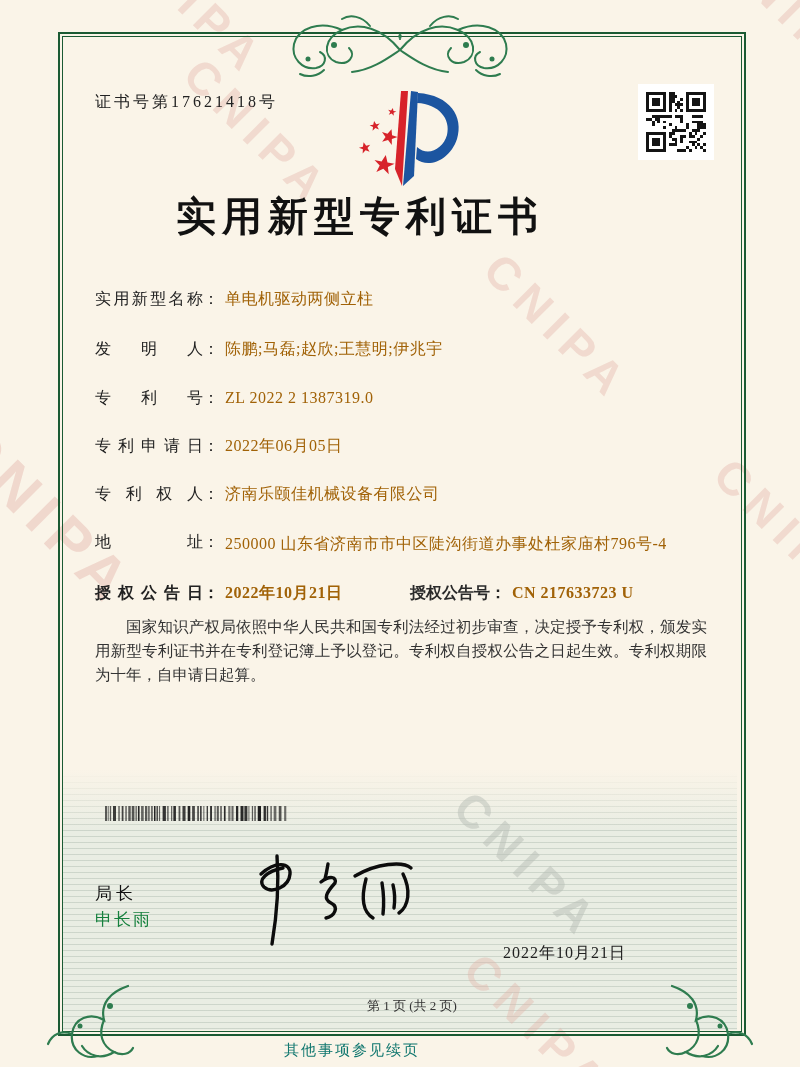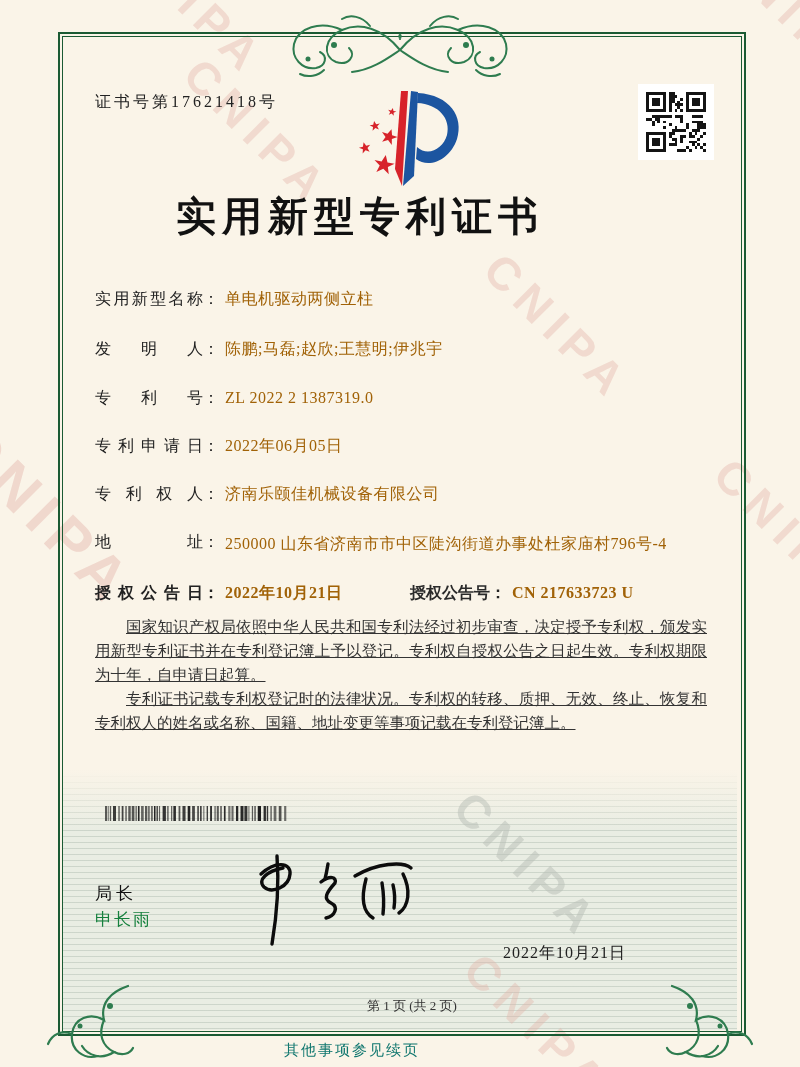--- a/index.html
+++ b/index.html
@@ -50,21 +50,21 @@
   .frow{position:absolute;left:0;font-size:16px;white-space:nowrap;}
   .flabel{display:inline-block;width:108px;text-align:justify;text-align-last:justify;
     vertical-align:top;color:#222;}
   .colon{color:#222;}
   .fval{margin-left:6px;letter-spacing:.5px;color:#a16207;}
   .fval.wrap{display:inline-block;width:490px;white-space:normal;word-break:break-all;
     line-height:24px;vertical-align:top;}
   .grant-right{position:absolute;left:315px;top:0;white-space:nowrap;}
   .paras{position:absolute;left:95px;top:615px;width:612px;font-size:15.5px;
     line-height:24px;color:#333;text-align:justify;}
-  .paras p{margin:0;text-indent:2em;text-decoration:underline;}
+  .paras p{margin:0;text-indent:2em;}
   .barcode{position:absolute;left:105px;top:806px;}
   .signoff-role{position:absolute;left:95px;top:882px;font-size:17px;letter-spacing:4px;color:#111;}
   .signoff-name{position:absolute;left:95px;top:908px;font-size:17px;letter-spacing:2px;color:#15803d;}
   .signature{position:absolute;left:235px;top:852px;}
   .issue-date{position:absolute;left:503px;top:943px;font-size:16px;letter-spacing:1px;color:#222;}
   .page-info{position:absolute;left:0;top:997px;width:800px;text-align:center;
     font-size:13px;color:#333;padding-left:12px;}
   .cont-note{position:absolute;left:0;top:1041px;width:704px;text-align:center;
     font-size:15px;letter-spacing:2px;color:#0f766e;}
 </style>
@@ -355,21 +355,20 @@
     <div class="frow" style="top:201px;"><span class="flabel">专利权人</span><span class="colon">：</span><span class="fval">济南乐颐佳机械设备有限公司</span></div>
     <div class="frow" style="top:249px;"><span class="flabel">地址</span><span class="colon">：</span><span class="fval wrap">250000 山东省济南市市中区陡沟街道办事处杜家庙村796号-4</span></div>
     <div class="frow" style="top:300px;font-weight:bold;">
       <span><span class="flabel">授权公告日</span><span class="colon">：</span><span class="fval">2022年10月21日</span></span>
       <span class="grant-right"><span>授权公告号</span><span class="colon">：</span><span class="fval">CN 217633723 U</span></span>
     </div>
   </div>
 
   <div class="paras">
     <p>国家知识产权局依照中华人民共和国专利法经过初步审查，决定授予专利权，颁发实用新型专利证书并在专利登记簿上予以登记。专利权自授权公告之日起生效。专利权期限为十年，自申请日起算。</p>
-    <p>专利证书记载专利权登记时的法律状况。专利权的转移、质押、无效、终止、恢复和专利权人的姓名或名称、国籍、地址变更等事项记载在专利登记簿上。</p>
   </div>
 
   <svg id="barcode" class="barcode" width="185" height="15">
       <rect x="0.00" y="0" width="2.26" height="15" fill="#1c1c1c" opacity="0.71"></rect>
       <rect x="3.19" y="0" width="1.02" height="15" fill="#1c1c1c" opacity="0.57"></rect>
       <rect x="5.02" y="0" width="1.12" height="15" fill="#1c1c1c" opacity="0.71"></rect>
       <rect x="8.00" y="0" width="2.99" height="15" fill="#1c1c1c" opacity="0.85"></rect>
       <rect x="13.23" y="0" width="1.60" height="15" fill="#1c1c1c" opacity="0.62"></rect>
       <rect x="16.70" y="0" width="1.78" height="15" fill="#1c1c1c" opacity="0.81"></rect>
       <rect x="20.44" y="0" width="1.19" height="15" fill="#1c1c1c" opacity="0.84"></rect>

